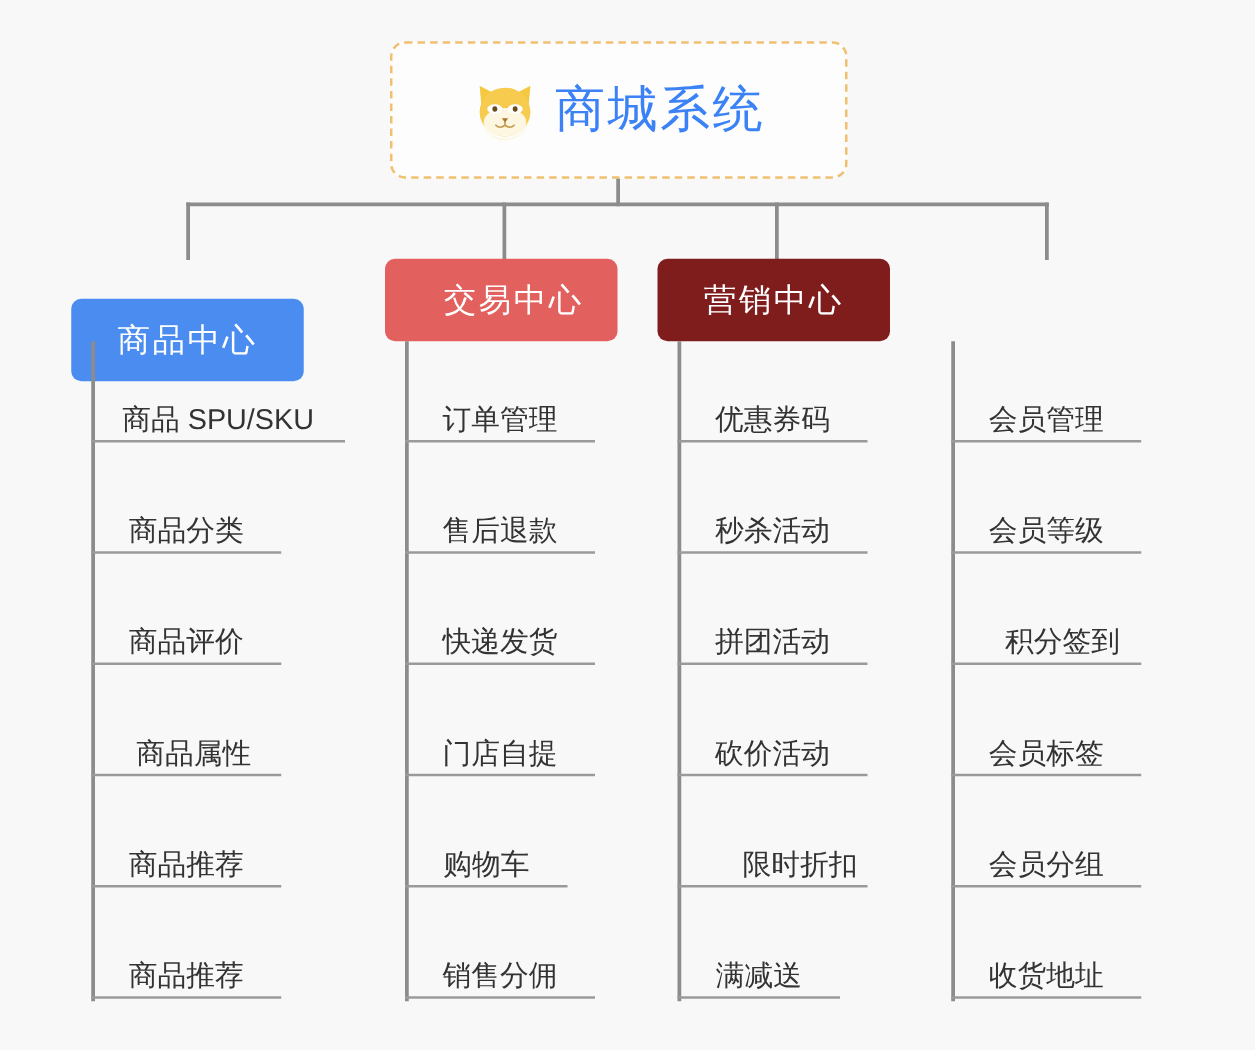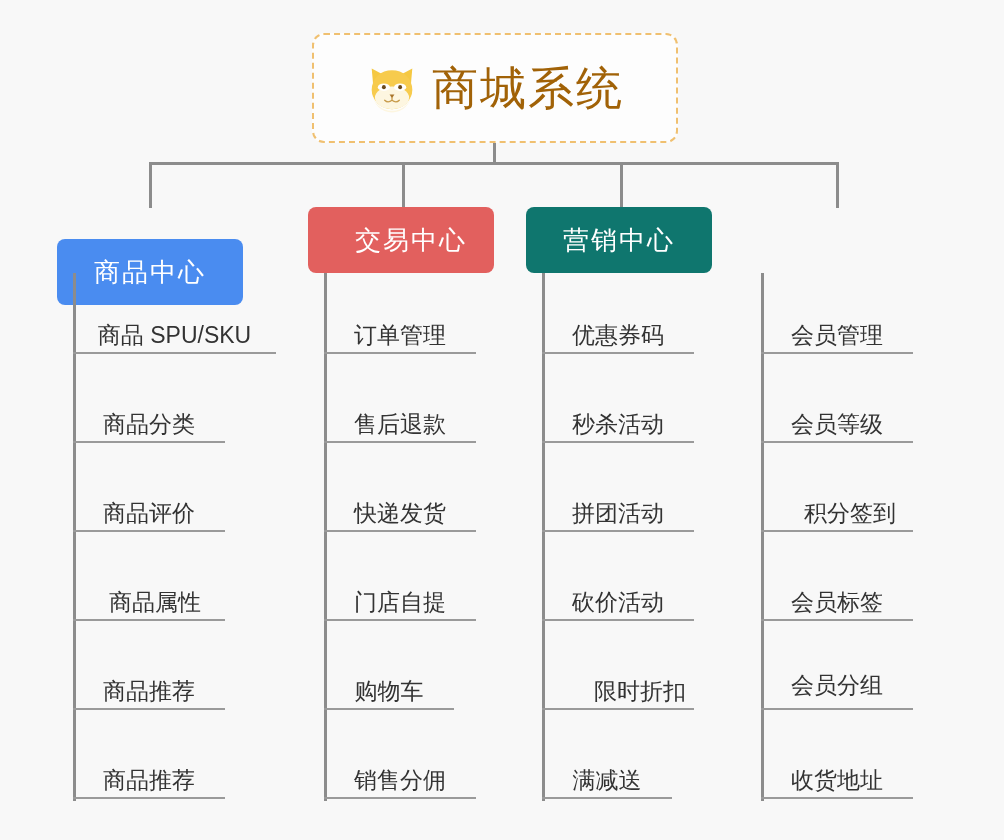--- a/index.html
+++ b/index.html
@@ -38,23 +38,23 @@
     justify-content: center;
     gap: 14px;
   }
   .root-emoji {
     width: 52px;
     height: 52px;
     flex: 0 0 auto;
     display: block;
   }
   .root-title {
-    font-size: 46px;
+    font-size: 40px;
     line-height: 1;
-    color: #a16207;
+    color: #3b82f6;
     letter-spacing: 2px;
     white-space: nowrap;
   }
 
   
   .conn {
     position: absolute;
     background: #8c8c8c;
   }
   .conn-v { width: 3px; }
@@ -178,21 +178,21 @@
   <div class="leaf" style="left:324px; top:577px; width:152px;">
     <span class="leaf-label">门店自提</span>
   </div>
   <div class="leaf" style="left:324px; top:666px; width:130px;">
     <span class="leaf-label">购物车</span>
   </div>
   <div class="leaf" style="left:324px; top:755px; width:152px;">
     <span class="leaf-label">销售分佣</span>
   </div>
 
-  <div class="cat-header" style="left:526px; top:207px; width:186px; background:#0f766e;">
+  <div class="cat-header" style="left:526px; top:207px; width:186px; background:#7f1d1d;">
     <span>营销中心</span>
   </div>
   <div class="spine" style="left:542px; top:273px; height:528px;"></div>
 
   <div class="leaf" style="left:542px; top:310px; width:152px;">
     <span class="leaf-label">优惠券码</span>
   </div>
   <div class="leaf" style="left:542px; top:399px; width:152px;">
     <span class="leaf-label">秒杀活动</span>
   </div>
@@ -216,20 +216,20 @@
   </div>
   <div class="leaf" style="left:761px; top:399px; width:152px;">
     <span class="leaf-label">会员等级</span>
   </div>
   <div class="leaf" style="left:761px; top:488px; width:152px;padding-left:26px;">
     <span class="leaf-label">积分签到</span>
   </div>
   <div class="leaf" style="left:761px; top:577px; width:152px;">
     <span class="leaf-label">会员标签</span>
   </div>
-  <div class="leaf" style="left:761px; top:666px; width:152px;align-items:center;">
+  <div class="leaf" style="left:761px; top:666px; width:152px;">
     <span class="leaf-label">会员分组</span>
   </div>
   <div class="leaf" style="left:761px; top:755px; width:152px;">
     <span class="leaf-label">收货地址</span>
   </div>
 
 </div>
 
 </body></html>

